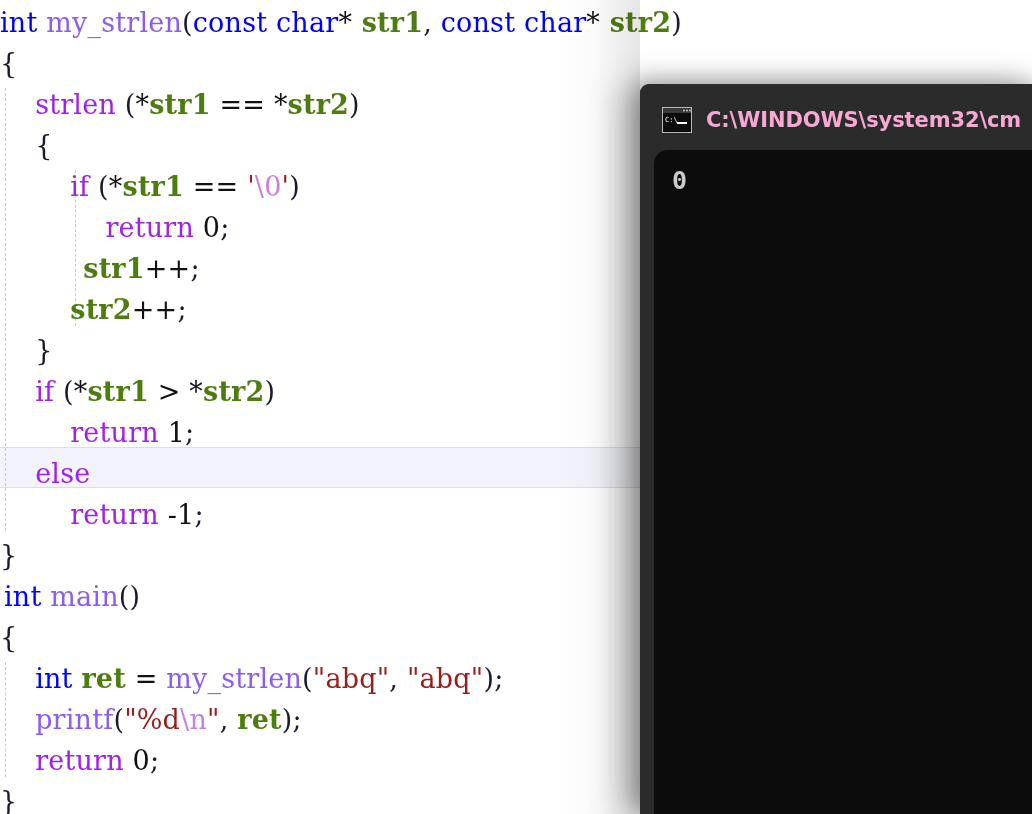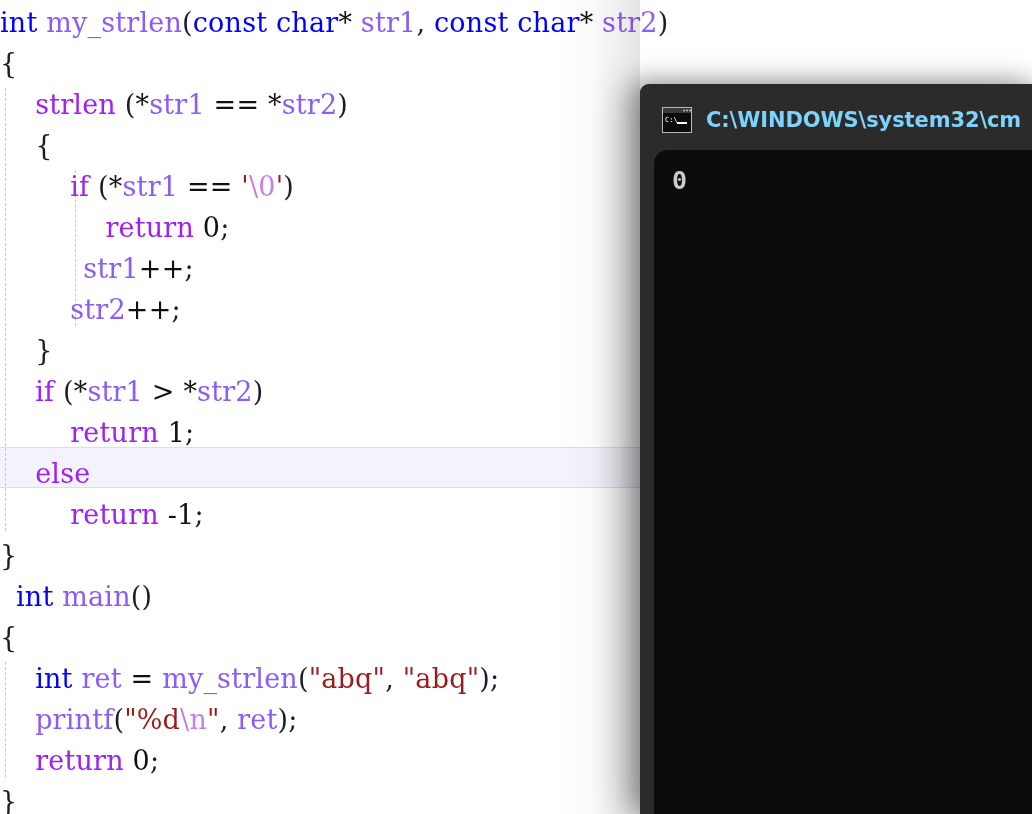--- a/index.html
+++ b/index.html
@@ -54,21 +54,21 @@
     background: #f3f3fb;
     border-top: 1px solid #dcdcec;
     border-bottom: 1px solid #dcdcec;
     z-index: 0;
   }
 
   
   .kw-type    { color: #0000ff; text-align: center; }          
   .kw-ctrl    { color: #a020f0; }          
   .fn         { color: #8b5cf6; }          
-  .ident      { color: #8b5cf6; }          
+  .ident      { color: #4d7c0f; font-weight: bold; }          
   .num        { color: #111111; }          
   .punct      { color: #1a1a2e; }          
   .op         { color: #111111; }          
   .str        { color: #9b1c1c; }          
   .esc        { color: #c77fe8; }          
 
   
   #editor-right-shade {
     position: absolute;
     top: 0;
@@ -108,21 +108,21 @@
   #cmd-icon {
     width: 30px;
     height: 26px;
     flex: 0 0 auto;
     margin-right: 14px;
   }
   #console-title {
     font-family: "DejaVu Sans", "Liberation Sans", sans-serif;
     font-size: 21px;
     font-weight: 600;
-    color: #7dd3fc;
+    color: #f9a8d4;
     white-space: nowrap;
     letter-spacing: -0.1px;
   }
   #console-body {
     position: absolute;
     left: 14px;
     top: 66px;
     width: 386px;
     height: 664px;
     background: #0c0c0c;
@@ -169,21 +169,21 @@
         <div class="code-line" style="top: 166px; left: 0px;"><span class="txt punct">        </span><span class="txt kw-ctrl">if</span><span class="txt punct"> (</span><span class="txt op">*</span><span class="txt ident">str1</span><span class="txt op"> == </span><span class="txt str">'</span><span class="txt esc">\0</span><span class="txt str">'</span><span class="txt punct">)</span></div>
         <div class="code-line" style="top: 207px; left: 0px;"><span class="txt punct">            </span><span class="txt kw-ctrl">return</span><span class="txt punct"> </span><span class="txt num">0</span><span class="txt punct">;</span></div>
         <div class="code-line" style="top: 248px; left: 0px; margin-left: 13px;"><span class="txt punct">        </span><span class="txt ident">str1</span><span class="txt op">++</span><span class="txt punct">;</span></div>
         <div class="code-line" style="top: 289px; left: 0px;"><span class="txt punct">        </span><span class="txt ident">str2</span><span class="txt op">++</span><span class="txt punct">;</span></div>
         <div class="code-line" style="top: 330px; left: 0px;"><span class="txt punct">    }</span></div>
         <div class="code-line" style="top: 371px; left: 0px;"><span class="txt punct">    </span><span class="txt kw-ctrl">if</span><span class="txt punct"> (</span><span class="txt op">*</span><span class="txt ident">str1</span><span class="txt op"> &gt; </span><span class="txt op">*</span><span class="txt ident">str2</span><span class="txt punct">)</span></div>
         <div class="code-line" style="top: 412px; left: 0px;"><span class="txt punct">        </span><span class="txt kw-ctrl">return</span><span class="txt punct"> </span><span class="txt num">1</span><span class="txt punct">;</span></div>
         <div class="code-line" style="top: 453px; left: 0px;"><span class="txt punct">    </span><span class="txt kw-ctrl">else</span></div>
         <div class="code-line" style="top: 494px; left: 0px;"><span class="txt punct">        </span><span class="txt kw-ctrl">return</span><span class="txt punct"> </span><span class="txt num">-1</span><span class="txt punct">;</span></div>
         <div class="code-line" style="top: 535px; left: 0px;"><span class="txt punct">}</span></div>
-        <div class="code-line" style="top: 576px; left: 16px;"><span class="txt kw-type">int </span><span class="txt fn">main</span><span class="txt punct">()</span></div>
+        <div class="code-line" style="top: 576px; left: 4px;"><span class="txt kw-type">int </span><span class="txt fn">main</span><span class="txt punct">()</span></div>
         <div class="code-line" style="top: 617px; left: 0px;"><span class="txt punct">{</span></div>
         <div class="code-line" style="top: 658px; left: 0px;"><span class="txt punct">    </span><span class="txt kw-type">int </span><span class="txt ident">ret</span><span class="txt op"> = </span><span class="txt fn">my_strlen</span><span class="txt punct">(</span><span class="txt str">"abq"</span><span class="txt punct">, </span><span class="txt str">"abq"</span><span class="txt punct">)</span><span class="txt punct">;</span></div>
         <div class="code-line" style="top: 699px; left: 0px;"><span class="txt punct">    </span><span class="txt fn">printf</span><span class="txt punct">(</span><span class="txt str">"</span><span class="txt str">%d</span><span class="txt esc">\n</span><span class="txt str">"</span><span class="txt punct">, </span><span class="txt ident">ret</span><span class="txt punct">)</span><span class="txt punct">;</span></div>
         <div class="code-line" style="top: 740px; left: 0px;"><span class="txt punct">    </span><span class="txt kw-ctrl">return</span><span class="txt punct"> </span><span class="txt num">0</span><span class="txt punct">;</span></div>
         <div class="code-line" style="top: 781px; left: 0px;"><span class="txt punct">}</span></div>
       </div>
   </div>
   <div id="editor-right-shade"></div>
 
   <div id="console-window">

